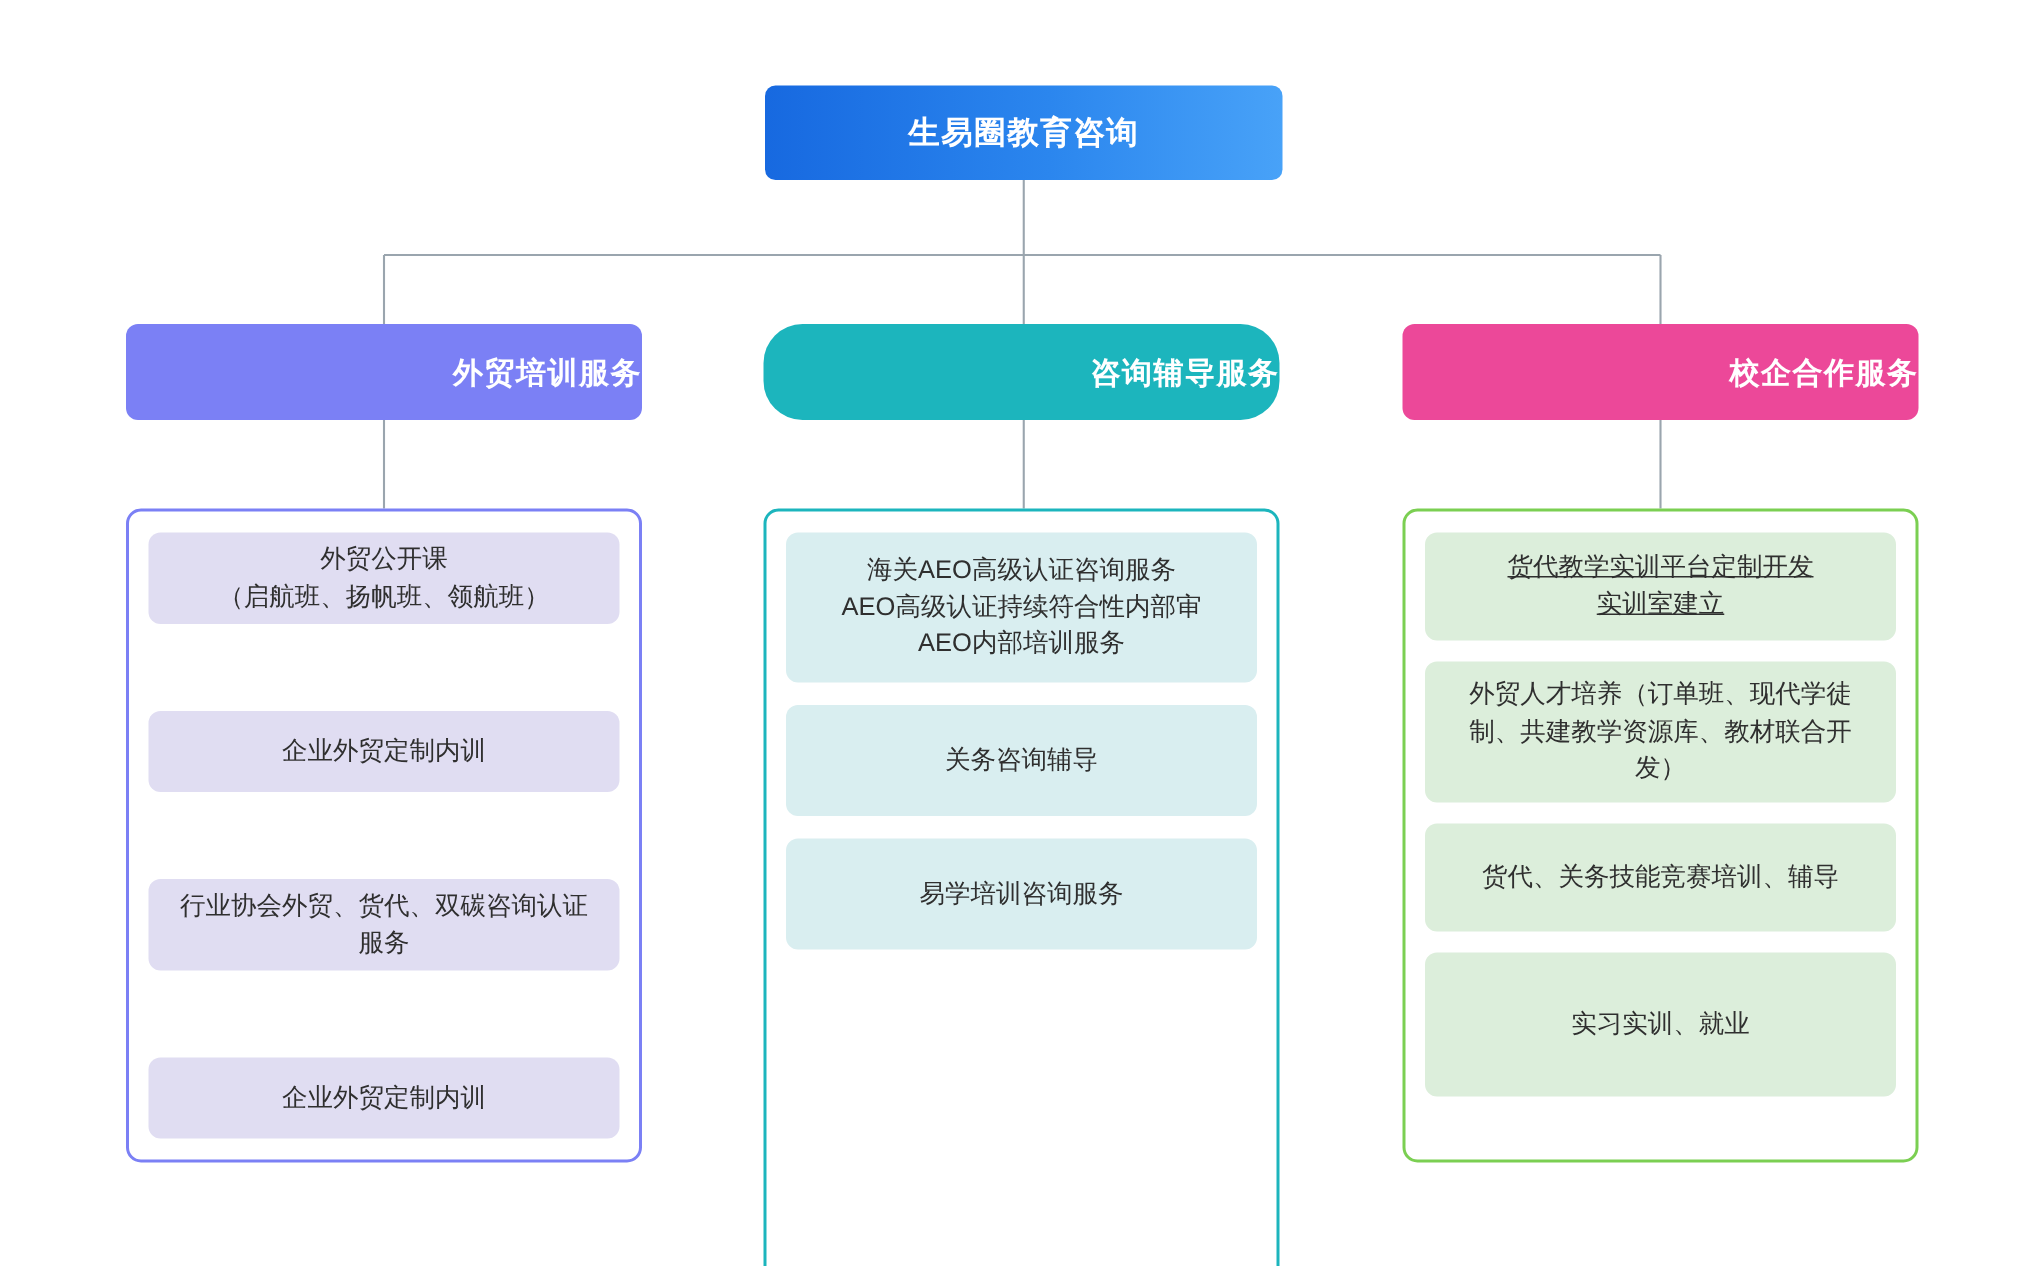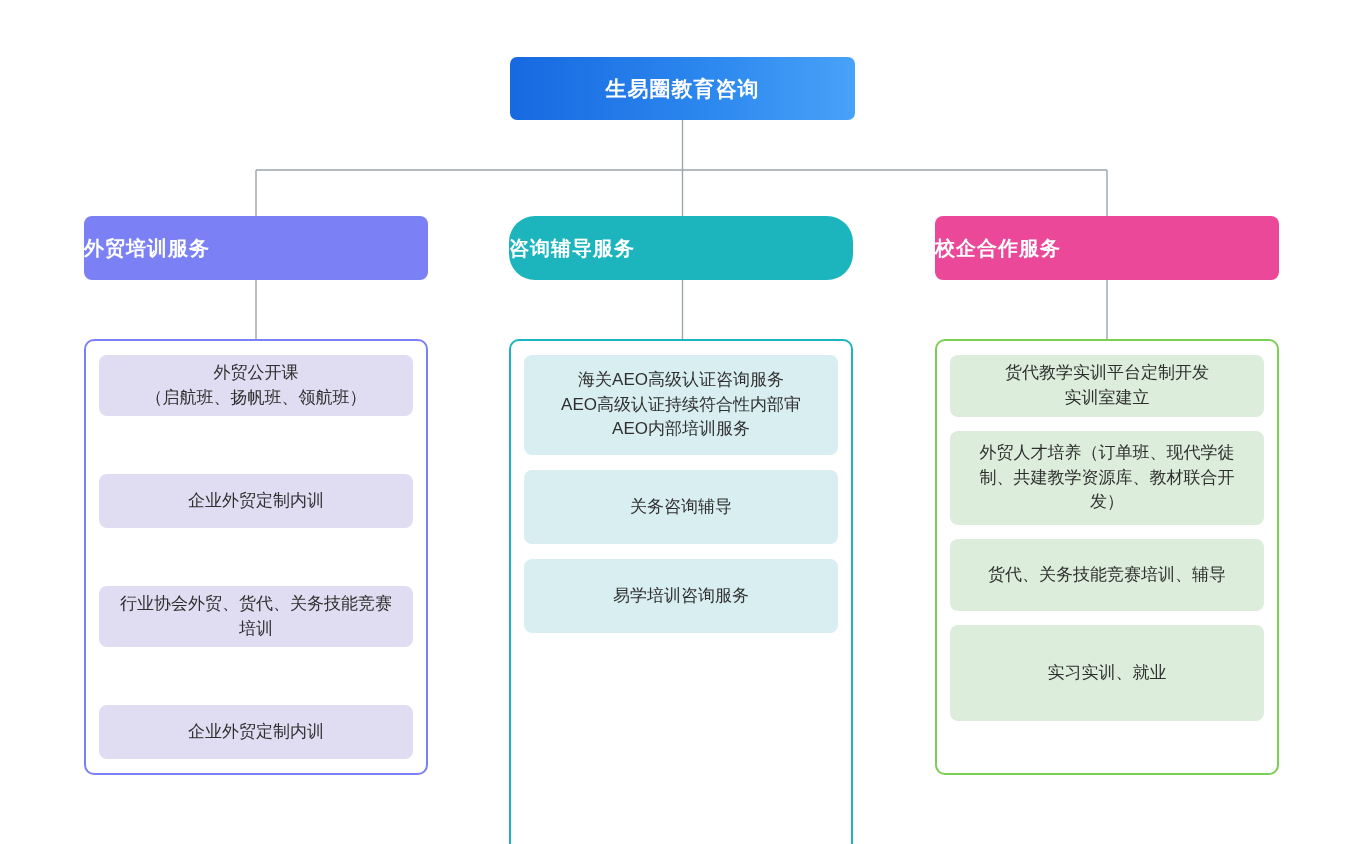--- a/index.html
+++ b/index.html
@@ -61,21 +61,21 @@
   .branch-1 { left: 84px;  width: 344px; }
   .branch-2 { left: 509px; width: 344px; }
   .branch-3 { left: 935px; width: 344px; }
 
   .branch-header {
     width: 100%;
     height: 64px;
     border-radius: 8px;
     display: flex;
     align-items: center;
-    justify-content: flex-start;
+    justify-content: flex-end;
     box-sizing: border-box;
   }
   .branch-header .branch-header-label {
     color: #ffffff;
     font-size: 20px;
     font-weight: bold;
     letter-spacing: 1px;
   }
 
   .branch-1 .branch-header { background: #7b80f5; }
@@ -122,21 +122,21 @@
   .box-1 .item-card:nth-child(3) { height: 84px; }
   .box-1 .item-card:nth-child(4) { height: 76px; margin-bottom: 0; }
 
   .box-2 .item-card { margin-bottom: 15px; }
   .box-2 .item-card:nth-child(1) { height: 100px; }
   .box-2 .item-card:nth-child(2) { height: 74px; }
   .box-2 .item-card:nth-child(3) { height: 74px; }
   .box-2 .item-card:nth-child(4) { height: 74px; margin-bottom: 5px; }
 
   .box-3 .item-card { margin-bottom: 14px; }
-  .box-3 .item-card:nth-child(1) { height: 62px; }
+  .box-3 .item-card:nth-child(1) { height: 72px; text-decoration: underline; }
   .box-3 .item-card:nth-child(2) { height: 94px; }
   .box-3 .item-card:nth-child(3) { height: 72px; }
   .box-3 .item-card:nth-child(4) { height: 96px; margin-bottom: 0; }
 </style>
 </head>
 <body>
 
 <div id="chart-root">
 
   <svg id="connectors" viewBox="0 0 1360 844" width="1360" height="844">
@@ -173,21 +173,21 @@
   <div class="branch branch-3">
     <div class="branch-header">
       <span class="branch-header-label">校企合作服务</span>
     </div>
   </div>
 
   <div class="items-box box-1">
     <div class="item-card">外贸公开课
 （启航班、扬帆班、领航班）</div>
     <div class="item-card">企业外贸定制内训</div>
-    <div class="item-card">行业协会外贸、货代、关务技能竞赛培训</div>
+    <div class="item-card">行业协会外贸、货代、双碳咨询认证服务</div>
     <div class="item-card">企业外贸定制内训</div>
   </div>
 
   <div class="items-box box-2">
     <div class="item-card">海关AEO高级认证咨询服务
 AEO高级认证持续符合性内部审
 AEO内部培训服务</div>
     <div class="item-card">关务咨询辅导</div>
     <div class="item-card">易学培训咨询服务</div>
   </div>

